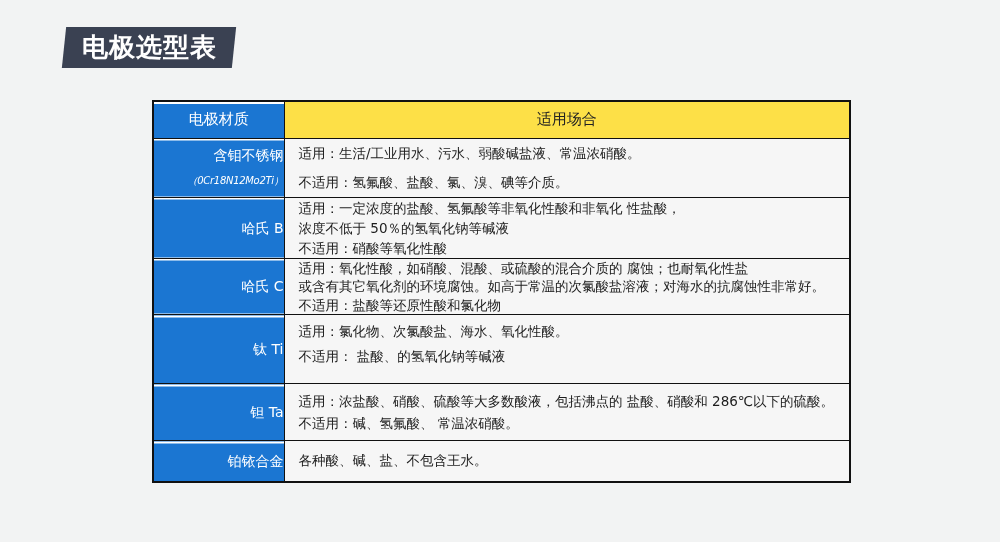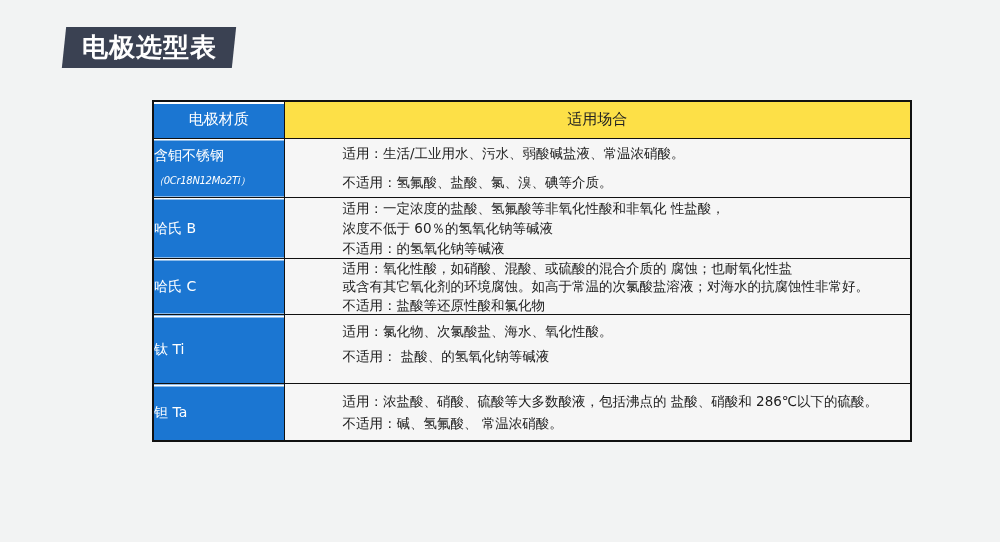--- a/index.html
+++ b/index.html
@@ -22,21 +22,21 @@
     transform:skewX(6deg);
     color:#ffffff;
     font-size:26px;
     font-weight:600;
     letter-spacing:1px;
     white-space:nowrap;
   }
   
   table.sel {
     position:absolute; left:152px; top:100px;
-    width:760px;
+    width:699px;
     border-collapse:collapse;
     table-layout:fixed;
     background:#f6f6f6;
     border:2px solid #111111;
   }
   table.sel th, table.sel td { border:1px solid #111111; }
   col.c-mat { width:131px; }
   
   tr.head { height:37px; }
   th.mat-h {
@@ -45,34 +45,35 @@
     text-align:center; vertical-align:middle;
   }
   th.use-h {
     background:#fde047; color:#222222;
     font-size:15px; font-weight:400;
     text-align:center; vertical-align:middle;
   }
   
   td.mat {
     background-image:linear-gradient(#ffffff 0px, #ffffff 2px, #1b76d2 2px);
-    color:#ffffff; text-align:left; vertical-align:middle;
+    color:#ffffff; text-align:right; vertical-align:middle;
     font-size:14px;
+    padding-left:12px;
   }
   td.mat .line { line-height:20px; white-space:nowrap; }
   tr.r0 td.mat .line { line-height:25px; }
   tr.r0 td.mat .line:nth-child(2) { font-size:10px; letter-spacing:-0.3px;font-style:italic; }
   
   td.use {
     padding:0 10px 0 14px;
     font-size:13.5px; color:#1c1c1c;
     vertical-align:middle;
     background:#f6f6f6;
   }
-  td.use .line { line-height:19px; white-space:nowrap;margin-left:44px; }
+  td.use .line { line-height:19px; white-space:nowrap; }
   
   tr.r0 { height:59px; }  tr.r0 td.use .line { line-height:29px; }
   tr.r1 { height:61px; }  tr.r1 td.use .line { line-height:20px; }
   tr.r2 { height:54px; }  tr.r2 td.use .line { line-height:18.5px; }
   tr.r3 { height:69px; }  tr.r3 td.use { vertical-align:top; padding-top:4px; }
                           tr.r3 td.use .line { line-height:25px; }
   tr.r4 { height:57px; }  tr.r4 td.use .line { line-height:22px; }
   tr.r5 { height:41px; }  tr.r5 td.use .line { line-height:19px; }
 </style>
 </head>
@@ -103,22 +104,22 @@
           <div class="line">适用：生活/工业用水、污水、弱酸碱盐液、常温浓硝酸。</div>
           <div class="line">不适用：氢氟酸、盐酸、氯、溴、碘等介质。</div>
         </td>
       </tr>
       <tr class="r1">
         <td class="mat">
           <div class="line">哈氏 B</div>
         </td>
         <td class="use">
           <div class="line">适用：一定浓度的盐酸、氢氟酸等非氧化性酸和非氧化 性盐酸，</div>
-          <div class="line">浓度不低于 60％的氢氧化钠等碱液</div>
-          <div class="line">不适用：的氢氧化钠等碱液</div>
+          <div class="line">浓度不低于 50％的氢氧化钠等碱液</div>
+          <div class="line">不适用：硝酸等氧化性酸</div>
         </td>
       </tr>
       <tr class="r2">
         <td class="mat">
           <div class="line">哈氏 C</div>
         </td>
         <td class="use">
           <div class="line">适用：氧化性酸，如硝酸、混酸、或硫酸的混合介质的 腐蚀；也耐氧化性盐</div>
           <div class="line">或含有其它氧化剂的环境腐蚀。如高于常温的次氯酸盐溶液；对海水的抗腐蚀性非常好。</div>
           <div class="line">不适用：盐酸等还原性酸和氯化物</div>
@@ -135,14 +136,22 @@
       </tr>
       <tr class="r4">
         <td class="mat">
           <div class="line">钽 Ta</div>
         </td>
         <td class="use">
           <div class="line">适用：浓盐酸、硝酸、硫酸等大多数酸液，包括沸点的 盐酸、硝酸和 286℃以下的硫酸。</div>
           <div class="line">不适用：碱、氢氟酸、 常温浓硝酸。</div>
         </td>
       </tr>
+      <tr class="r5">
+        <td class="mat">
+          <div class="line">铂铱合金</div>
+        </td>
+        <td class="use">
+          <div class="line">各种酸、碱、盐、不包含王水。</div>
+        </td>
+      </tr>
     </tbody>
 </table>
 
 </body></html>

